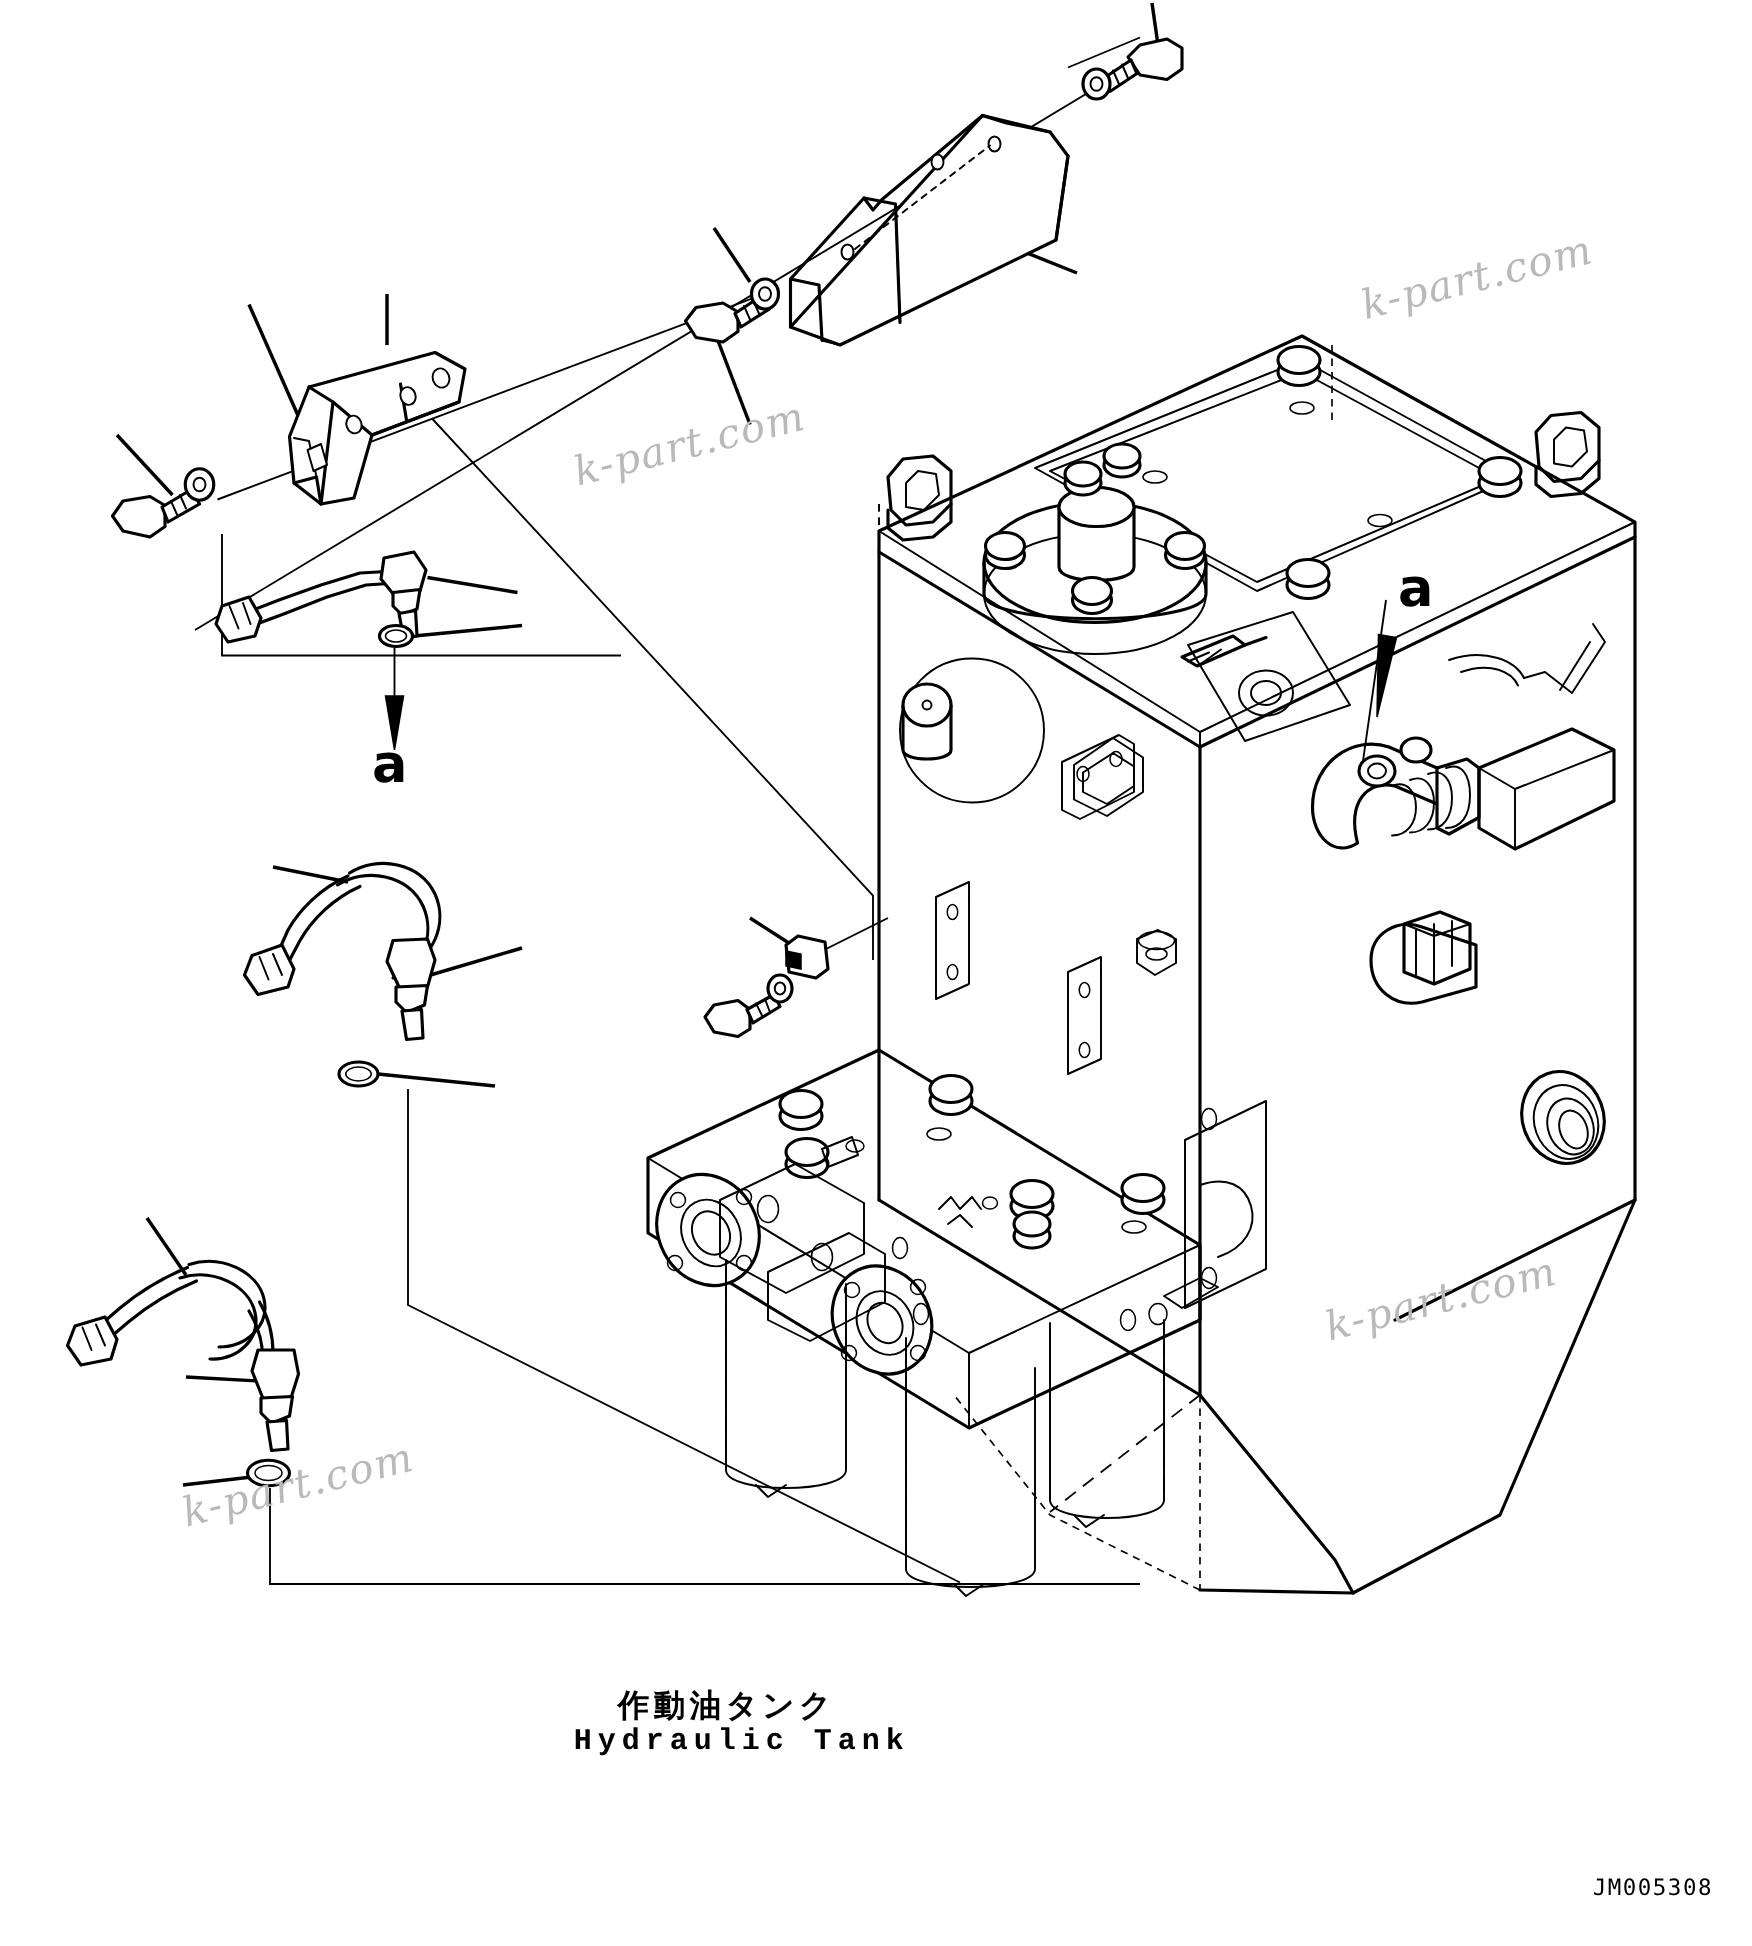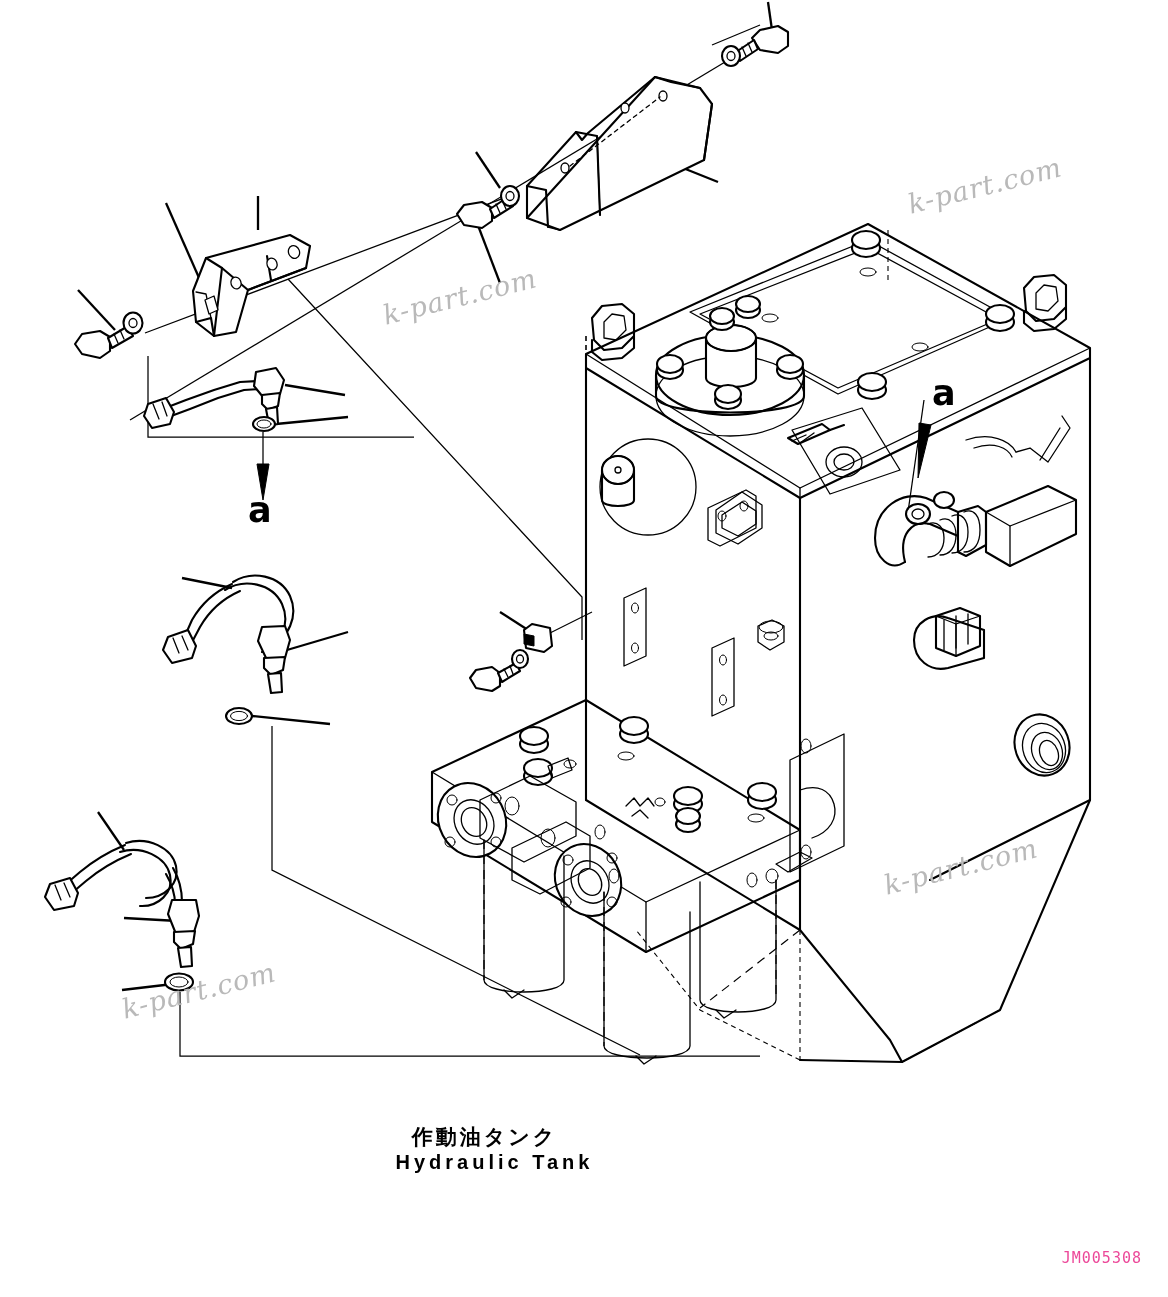--- a/index.html
+++ b/index.html
@@ -49,35 +49,35 @@
   }
   .title-jp {
     font-family: "DejaVu Sans", sans-serif;
     font-size: 21px;
     font-weight: bold;
     color: #000;
     letter-spacing: 3px;
     line-height: 1.15;
   }
   .title-en {
-    font-family: Liberation Sans, sans-serif;
+    font-family: Liberation Mono, monospace;
     font-size: 20px;
     font-weight: bold;
     color: #000;
     letter-spacing: 4px;
     line-height: 1.3;
     padding-left: 20px;
   }
   #drawing-no {
     position: absolute;
     right: 26px;
     top: 1249px;
     font-family: "DejaVu Sans Mono", monospace;
     font-size: 15px;
-    color: #ec4899;
+    color: #000000;
     letter-spacing: 1px;
   }
   .callout {
     position: absolute;
     font-family: "DejaVu Sans", sans-serif;
     font-size: 35px;
     font-weight: bold;
     color: #000;
   }
   #callout-left  { left: 248px; top: 490px; }

